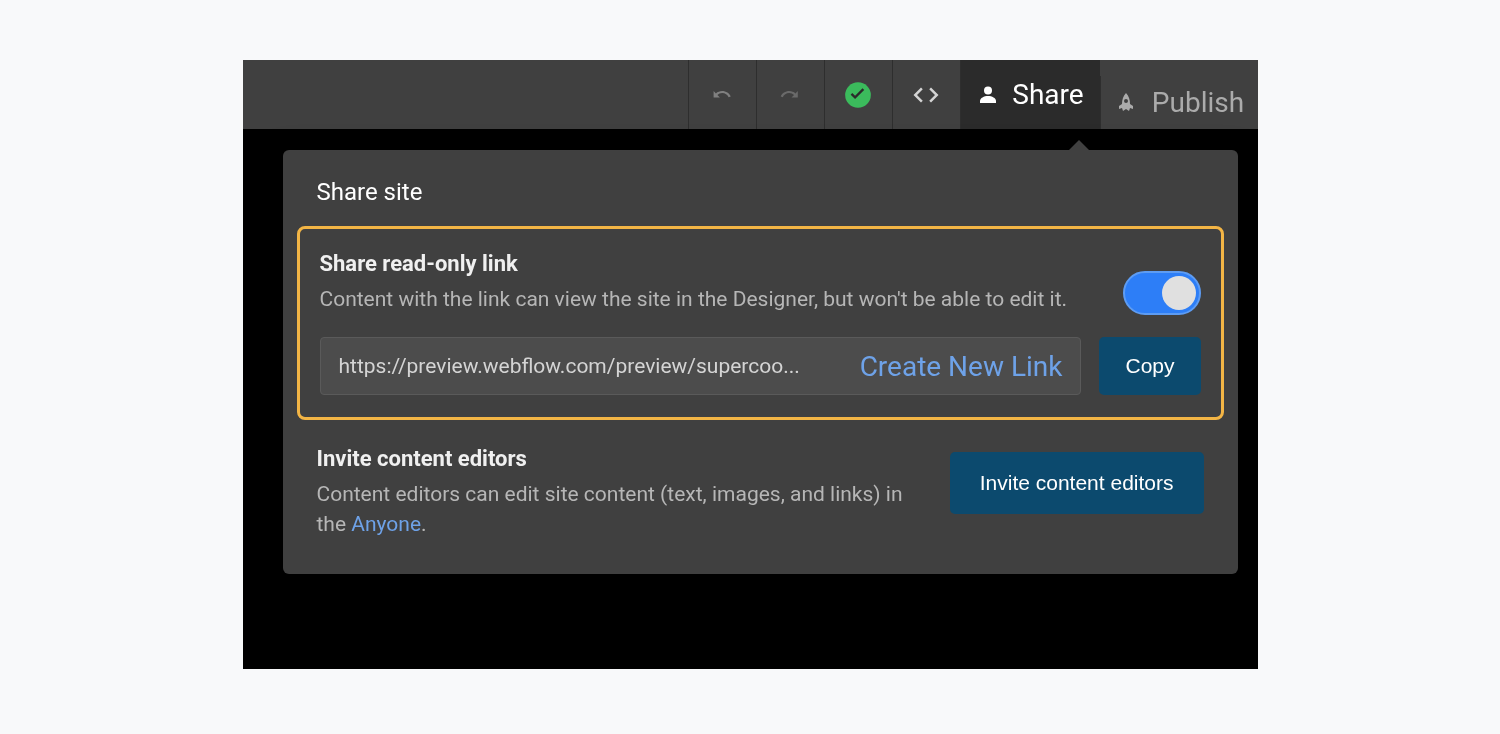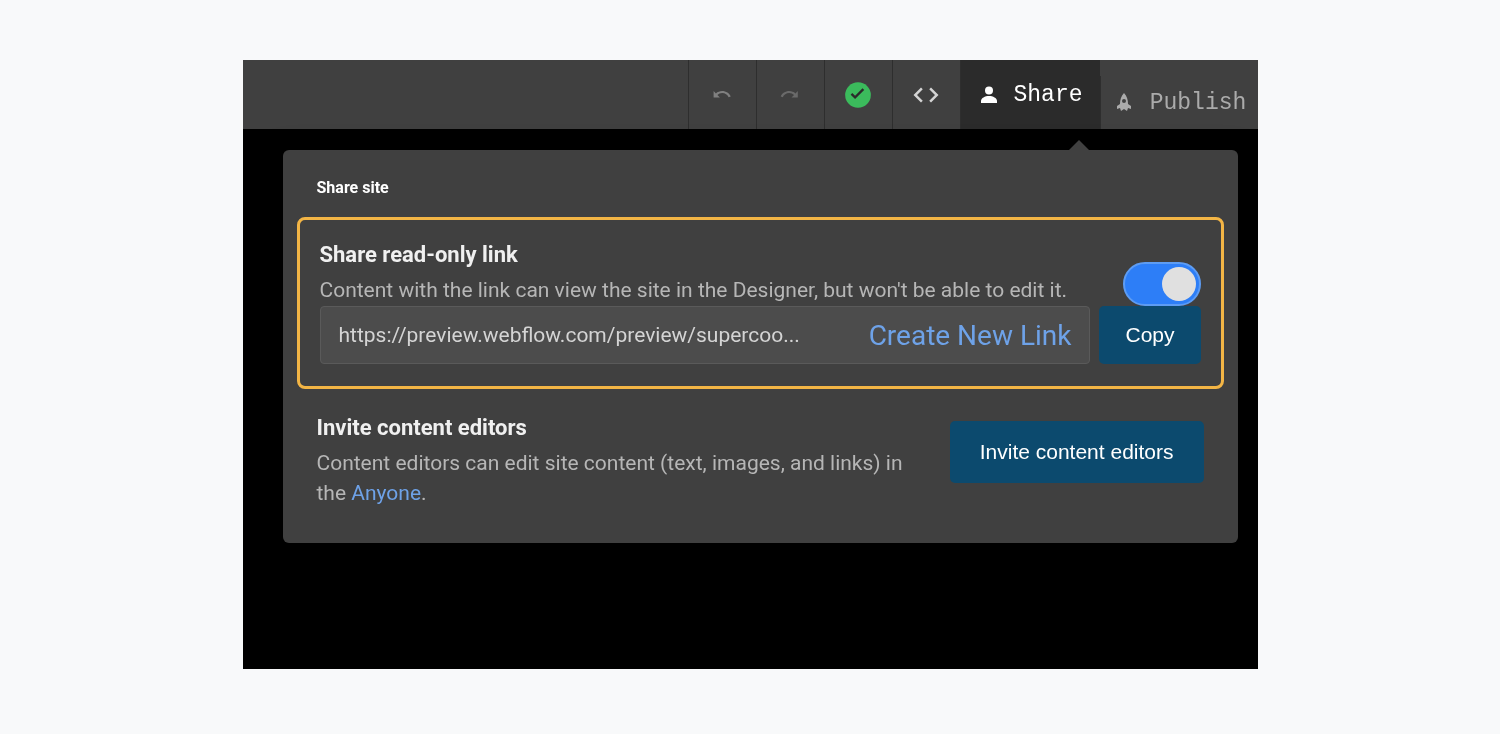--- a/index.html
+++ b/index.html
@@ -52,23 +52,22 @@
       background: #2b2b2b;
       gap: 12px;
       position: relative;
     }
     .toolbar-publish {
       width: 158px;
       gap: 14px;
       margin-top: 16px;
     }
     .toolbar-label {
-      font-size: 23px;
+      font-size: 28px;
       color: #ababab;
-      font-family: Liberation Mono, monospace;
     }
     .toolbar-share .toolbar-label {
       color: #ffffff;
     }
     .icon-undo, .icon-redo {
       width: 24px;
       height: 24px;
       fill: #808080;
     }
     .icon-redo { fill: #6a6a6a; }
@@ -104,22 +103,22 @@
       position: absolute;
       top: -10px;
       left: 784px;
       width: 0;
       height: 0;
       border-left: 12px solid transparent;
       border-right: 12px solid transparent;
       border-bottom: 12px solid #404040;
     }
     .panel-title {
-      font-size: 16px;
-      font-weight: 700;
+      font-size: 24px;
+      font-weight: 400;
       color: #ffffff;
       padding: 28px 34px 20px 34px;
     }
     .highlight-section {
       margin: 0 14px 14px 14px;
       border: 3px solid #f3b545;
       border-radius: 8px;
       padding: 22px 20px 22px 20px;
       position: relative;
     }
@@ -161,21 +160,22 @@
       position: absolute;
       right: 3px;
       top: 3px;
       width: 34px;
       height: 34px;
       background: #e0e0e0;
       border-radius: 50%;
     }
     .link-row {
       display: flex;
-      gap: 9px;
+      gap: 18px;
+      margin-top: 22px;
       align-items: stretch;
     }
     .link-box {
       flex: 1;
       background: #4c4c4c;
       border: 1px solid #5a5a5a;
       border-radius: 4px;
       height: 58px;
       display: flex;
       align-items: center;

